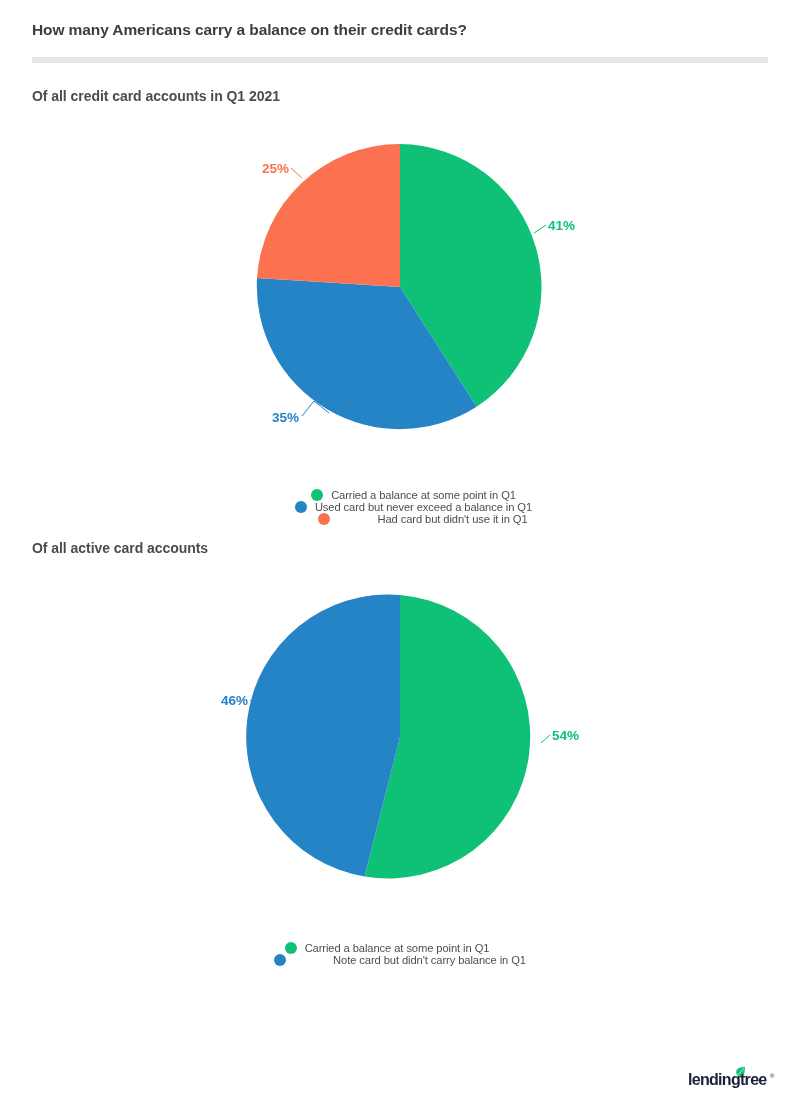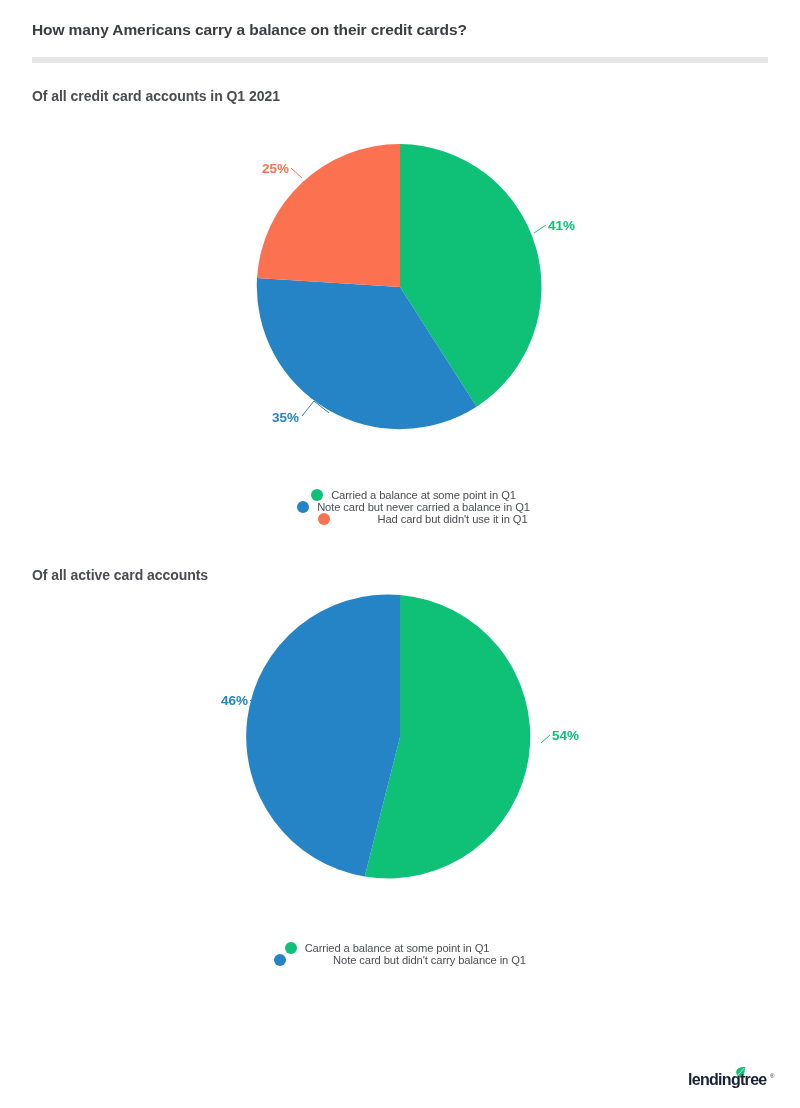--- a/index.html
+++ b/index.html
@@ -47,21 +47,21 @@
   .section-title {
     position: absolute;
     left: 32px;
     font-size: 14px;
     font-weight: bold;
     color: #4a4c50;
     letter-spacing: -0.05px;
     white-space: nowrap;
   }
   #section-title-1 { top: 88px; }
-  #section-title-2 { top: 567px; }
+  #section-title-2 { top: 540px; }
 
   
   .chart-block { position: absolute; }
   #chart-block-1 { left: 0px; top: 125px; width: 800px; height: 330px; }
   #chart-block-2 { left: 0px; top: 578px; width: 800px; height: 330px; }
   .pie-svg { display: block; }
 
   .slice-label {
     font-family: "Liberation Sans", sans-serif;
     font-size: 13.5px;
@@ -173,21 +173,21 @@
     </svg>
   </div>
 
   <div class="legend" id="legend-1">
     <div class="legend-item">
       <span class="legend-swatch" style="background:#0FC177"></span>
       <span class="legend-text">Carried a balance at some point in Q1</span>
     </div>
     <div class="legend-item">
       <span class="legend-swatch" style="background:#2484C6"></span>
-      <span class="legend-text">Note card but never carried a balance in Q1</span>
+      <span class="legend-text">Used card but never exceed a balance in Q1</span>
     </div>
     <div class="legend-item">
       <span class="legend-swatch" style="background:#FC7150"></span>
       <span class="legend-text">Had card but didn't use it in Q1</span>
     </div>
   </div>
 
   <div class="section-title" id="section-title-2">Of all active card accounts</div>
 
   <div class="chart-block" id="chart-block-2">

